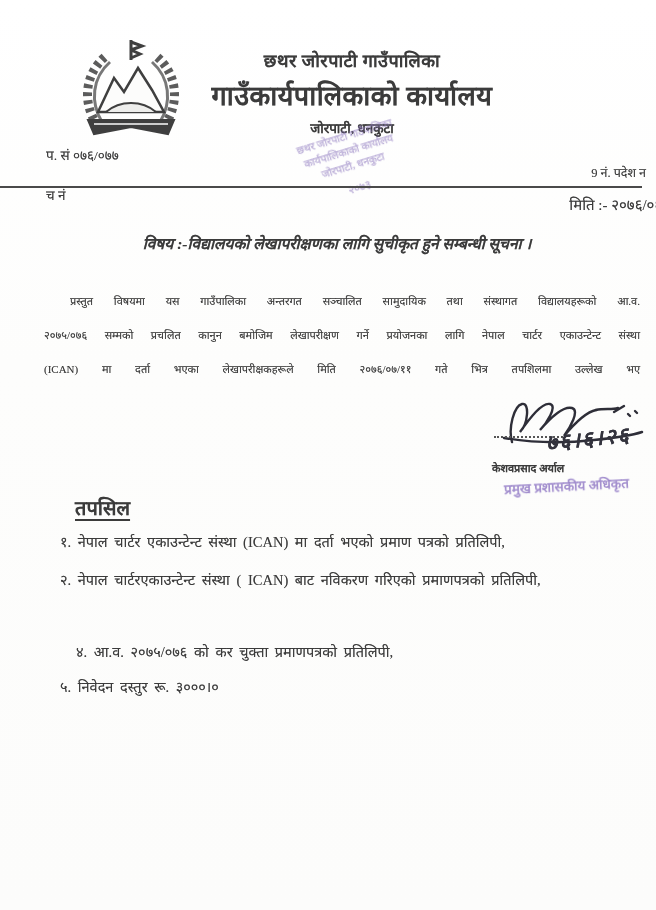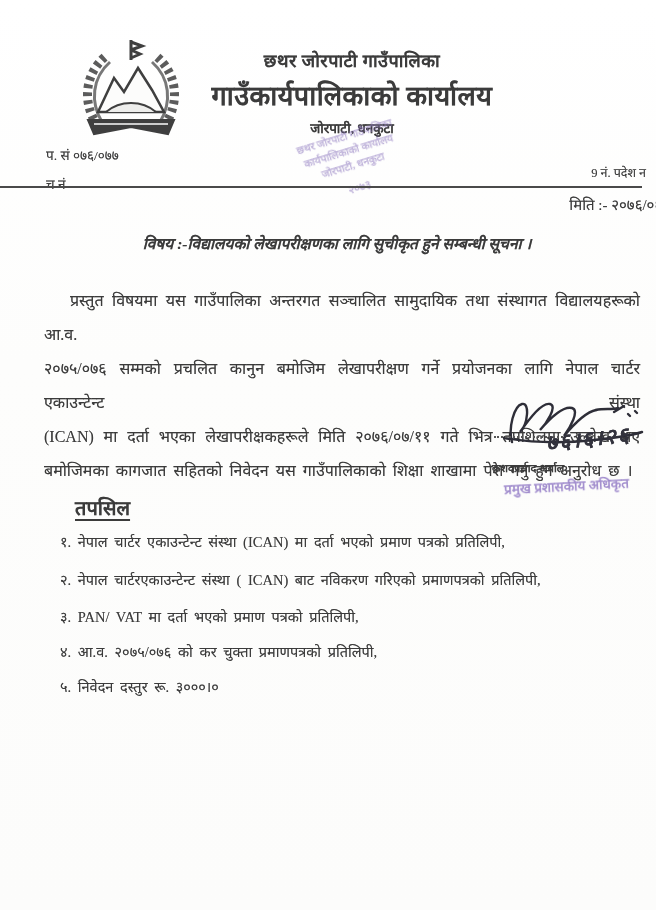--- a/index.html
+++ b/index.html
@@ -25,46 +25,46 @@
     left:272px;top:128px;width:160px;text-align:center;
     transform:rotate(-17deg);
     color:rgba(140,118,190,.55);
     font-size:10.5px;line-height:15px;font-weight:bold;
     filter:blur(.4px);
   }
   .faint-stamp .yr{margin-top:8px;font-size:11px;}
 
   
   .ref-no{left:46px;top:146px;font-size:13.5px;}
-  .ch-no{left:46px;top:175px;font-size:13.5px;}
+  .ch-no{left:46px;top:186px;font-size:13.5px;}
   .province{right:58px;top:164px;font-size:12.5px;}
   .rule{left:0;top:186px;width:642px;height:0;border-top:2px solid #4a4a4a;}
   .date-line{right:22px;top:194px;font-size:15px;}
 
   .subject{left:0;right:30px;top:232px;text-align:center;font-size:15.5px;font-weight:bold;font-style:italic;}
   .subject .s-label{margin-right:0;}
 
-  .body-text{left:44px;width:596px;top:284px;font-size:16px;line-height:34px;word-spacing:3px;}
+  .body-text{left:44px;width:596px;top:284px;font-size:11px;line-height:34px;word-spacing:3px;}
   .body-text .bl{text-align:justify;text-align-last:justify;}
   .body-text .bl.first{text-indent:26px;}
   .body-text .bl.last{text-align-last:left;}
 
   
   .sig-svg{left:498px;top:398px;}
   .sig-dots{left:494px;top:436px;width:72px;border-bottom:2px dotted #555;}
   .sig-date{left:546px;top:424px;font-size:21px;font-weight:bold;font-style:italic;
     transform:rotate(-6deg);color:#33333d;letter-spacing:2px;text-shadow:0 0 .5px #33333d;}
   .sig-name{left:492px;top:460px;font-size:11px;font-weight:bold;}
   .sig-desig{left:504px;top:477px;font-size:13.5px;font-weight:bold;
     color:rgba(146,122,198,.85);transform:rotate(-3deg);filter:blur(.3px);white-space:nowrap;}
 
   
   .sched-head{left:75px;top:494px;font-size:20px;font-weight:bold;text-decoration:underline;text-underline-offset:4px;}
   .sched-item{left:60px;width:560px;font-size:14.5px;word-spacing:3px;}
-  .si-0{top:531px;} .si-1{top:569px;} .si-2{top:606px;} .si-3{top:641px;} .si-4{top:676px;}
+  .si-0{top:531px;} .si-1{top:569px;} .si-2{top:606px;} .si-3{top:641px;margin-left:16px;} .si-4{top:676px;}
 </style>
 </head>
 <body>
 
 <div class="page">
 
   <svg class="abs" style="left:76px;top:34px;" width="110" height="112" viewBox="0 0 110 112">
     <g fill="none" stroke="#3f3f3f">
 
       <path d="M22,92 C6,70 8,40 30,22" stroke-width="9" stroke-dasharray="4 4" opacity=".85"></path>
@@ -102,36 +102,34 @@
   <div class="abs date-line ink">मिति :- २०७६/०६/२७</div>
 
   <div class="abs subject ink">
     <span class="s-label">विषय :-</span><span>विद्यालयको लेखापरीक्षणका लागि सुचीकृत हुने सम्बन्धी सूचना  ।</span>
   </div>
 
   <div class="abs body-text ink">
     <div class="bl first">प्रस्तुत विषयमा  यस गाउँपालिका अन्तरगत सञ्चालित सामुदायिक तथा संस्थागत विद्यालयहरूको आ.व.</div>
     <div class="bl">२०७५/०७६ सम्मको प्रचलित कानुन बमोजिम लेखापरीक्षण गर्ने प्रयोजनका लागि नेपाल चार्टर एकाउन्टेन्ट संस्था</div>
     <div class="bl">(ICAN) मा दर्ता भएका लेखापरीक्षकहरूले मिति २०७६/०७/११ गते भित्र तपशिलमा उल्लेख भए</div>
-    <div class="bl last">बमोजिमका कागजात सहितको निवेदन यस गाउँपालिकाको शिक्षा शाखामा पेश गर्नु हुन अनुरोध छ ।</div>
   </div>
 
   <svg class="abs sig-svg" width="150" height="52" viewBox="0 0 150 52">
     <g fill="none" stroke="#2e2e38" stroke-width="2.4" stroke-linecap="round">
       <path d="M14,44 C10,30 16,8 24,6 C32,4 30,26 22,34 C32,20 44,4 52,6 C60,8 48,26 42,32 C54,18 66,8 74,10 C82,12 72,30 66,38 C76,26 88,14 98,12"></path>
       <path d="M98,12 C106,10 114,12 120,10 M116,14 L126,8"></path>
       <path d="M6,40 C30,44 60,46 96,42 C116,40 132,38 144,34"></path>
       <path d="M130,16 l2,2 M137,13 l2,2"></path>
     </g>
   </svg>
   <div class="abs sig-dots"></div>
   <div class="abs sig-date">७६।६।२६</div>
   <div class="abs sig-name ink">केशवप्रसाद अर्याल</div>
   <div class="abs sig-desig">प्रमुख प्रशासकीय अधिकृत</div>
 
   <div class="abs sched-head ink">तपसिल</div>
   <div class="abs sched-item si-0 ink">१. नेपाल चार्टर एकाउन्टेन्ट संस्था (ICAN)  मा दर्ता भएको प्रमाण पत्रको प्रतिलिपी,</div>
   <div class="abs sched-item si-1 ink">२. नेपाल चार्टरएकाउन्टेन्ट संस्था ( ICAN)  बाट नविकरण गरिएको प्रमाणपत्रको प्रतिलिपी,</div>
-  <div class="abs sched-item si-2 ink">३. PAN/ VAT  मा दर्ता भएको प्रमाण पत्रको प्रतिलिपी,</div>
   <div class="abs sched-item si-3 ink">४. आ.व. २०७५/०७६ को कर चुक्ता प्रमाणपत्रको प्रतिलिपी,</div>
   <div class="abs sched-item si-4 ink">५. निवेदन दस्तुर    रू. ३०००।०</div>
 
 </div>
 
 </body></html>

